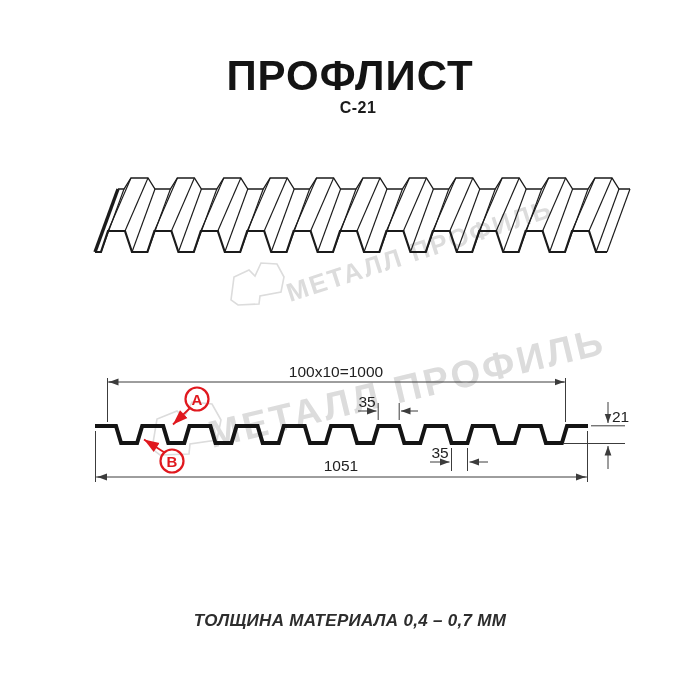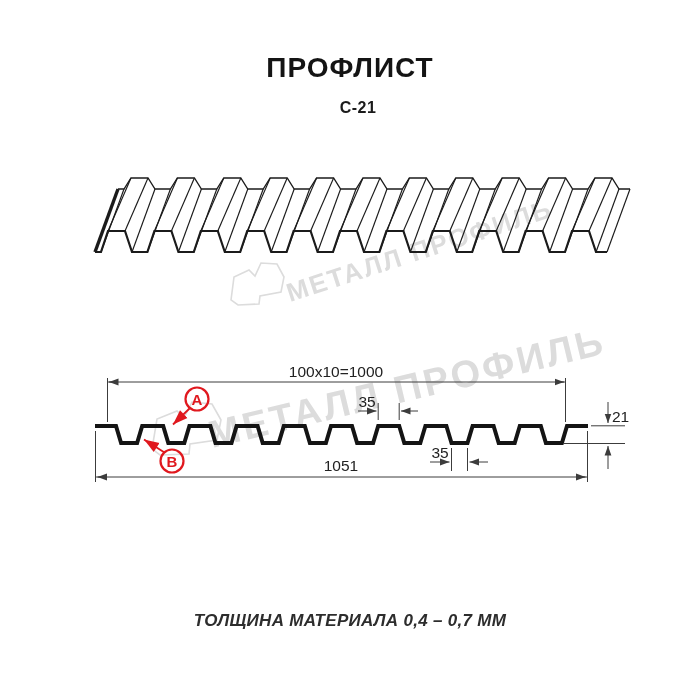--- a/index.html
+++ b/index.html
@@ -1,19 +1,19 @@
 <!DOCTYPE html>
 <html><head>
 <meta charset="utf-8">
 <style>
   html,body{margin:0;padding:0;background:#ffffff;}
   body{width:700px;height:700px;position:relative;overflow:hidden;
        font-family:"Liberation Sans","DejaVu Sans",sans-serif;}
   .title{position:absolute;top:52px;left:0;right:0;text-align:center;
-         font-size:28px;font-weight:bold;letter-spacing:1px;color:#141414;}
+         font-size:42px;font-weight:bold;letter-spacing:1px;color:#141414;}
   .subtitle{position:absolute;top:99px;left:0;right:0;text-align:center;
          font-size:16px;font-weight:bold;letter-spacing:.5px;color:#1a1a1a;margin-left:16px;}
   .footer{position:absolute;top:611px;left:0;right:0;text-align:center;
          font-size:17px;font-weight:bold;color:#2d2d2d;letter-spacing:.3px;font-style:italic;}
   svg{position:absolute;top:0;left:0;}
   .dim-line{stroke:#3c3c3c;stroke-width:1;fill:none;}
   .dim-text{font-size:15.5px;fill:#222;}
   .wm-logo{fill:none;stroke:#dcdcdc;stroke-width:1.6;}
   .wm-text{font-weight:bold;fill:#dcdcdc;}
   .red-line{stroke:#e0181e;stroke-width:1.8;fill:none;}

